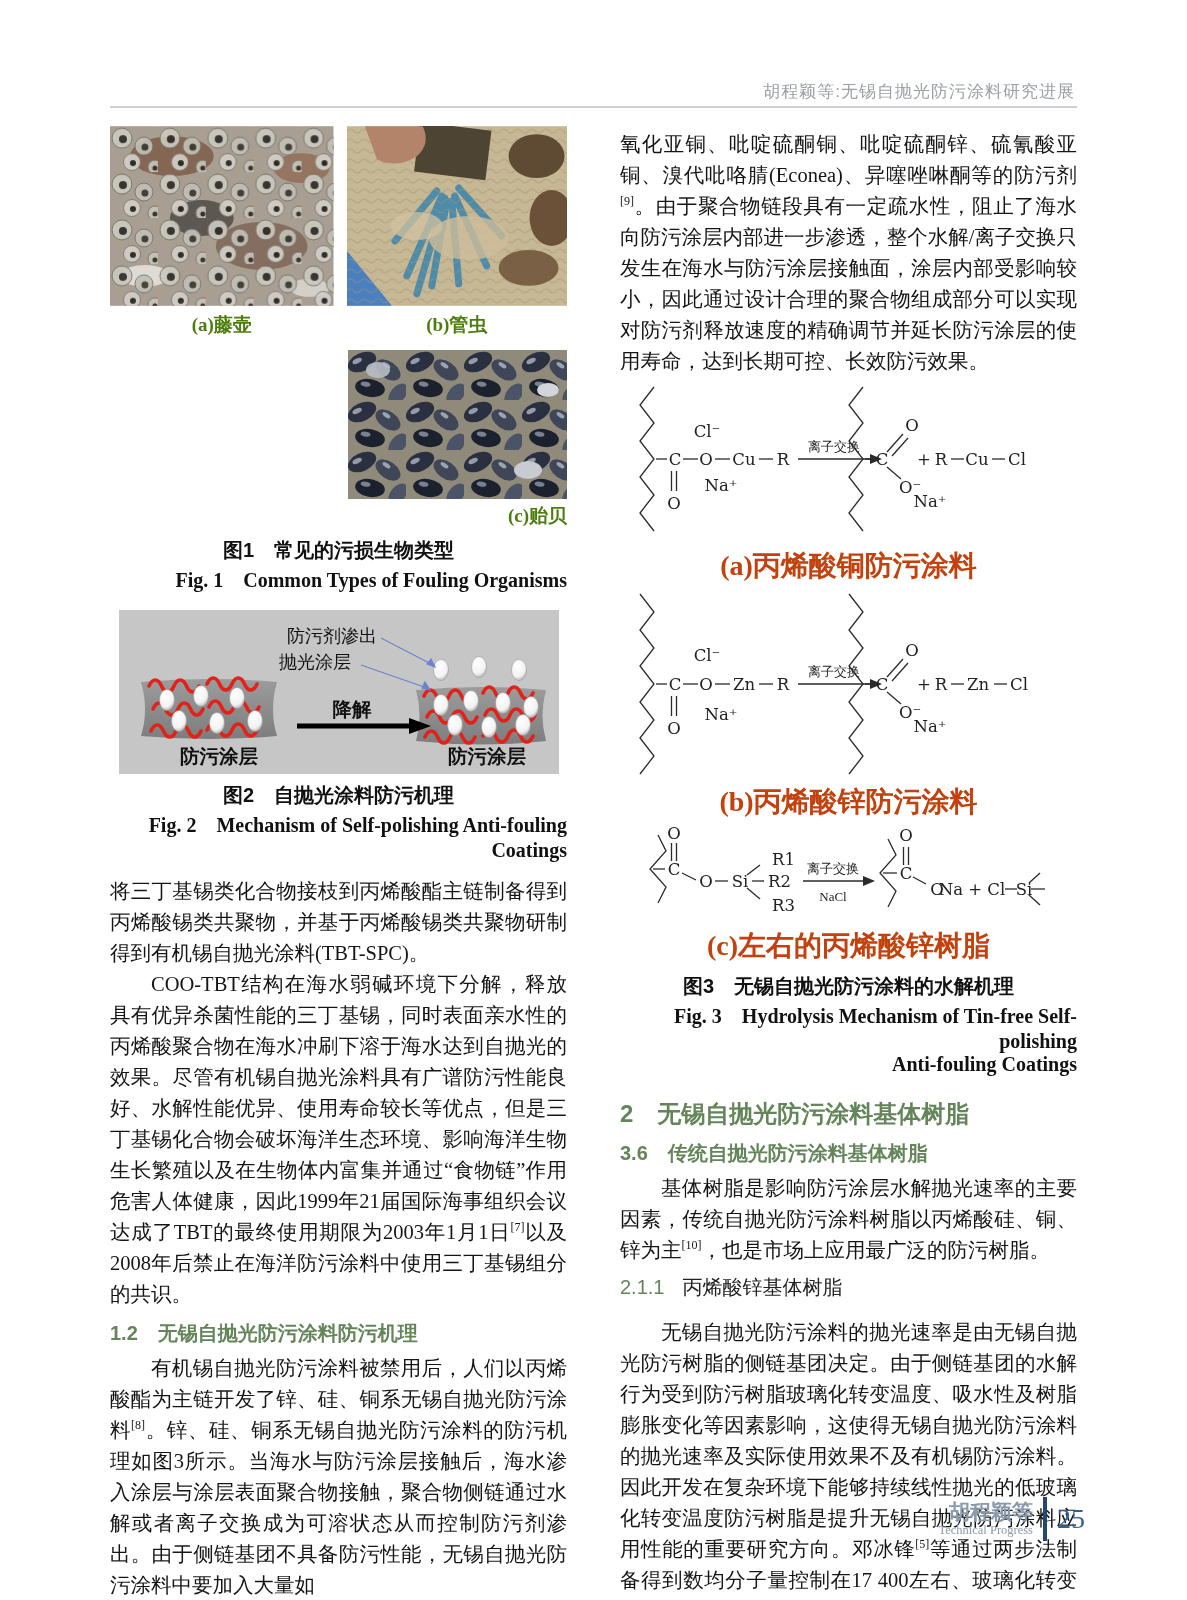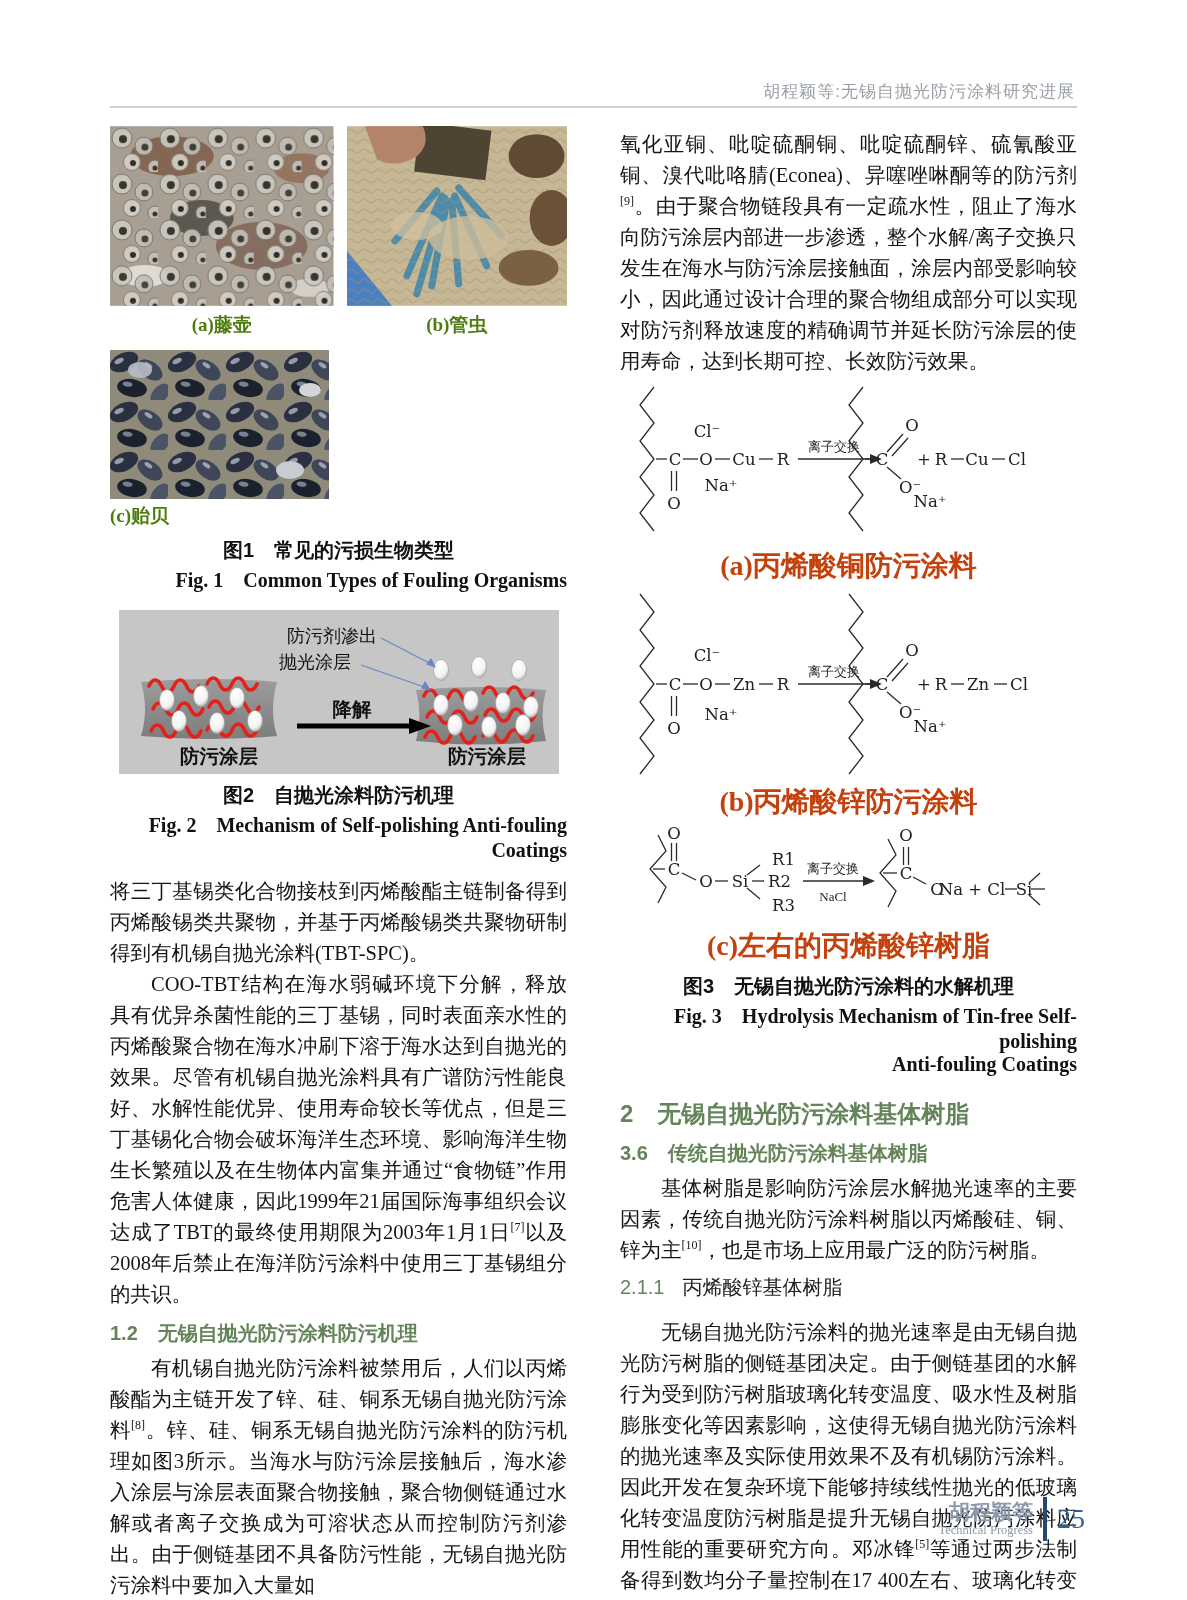--- a/index.html
+++ b/index.html
@@ -28,21 +28,21 @@
   .body-text.indent{text-indent:2em;}
   sup{font-size:12px;line-height:0;}
 
   .photos-row{display:flex;gap:13px;}
   .photo-captions{display:flex;gap:13px;margin-top:6px;}
   .photo-captions div{text-align:center;}
   .green-caption{
     font-family:"Liberation Serif","DejaVu Serif",serif;
     font-size:19px;color:#4d7c0f;font-weight:bold;
   }
-  .photo-c-wrap{margin-top:12px;text-align:left;}
+  .photo-c-wrap{margin-top:12px;text-align:right;}
   .fig-title-zh{
     text-align:center;font-family:"Liberation Sans","DejaVu Sans",sans-serif;
     font-weight:bold;font-size:20px;color:#111;margin-top:8px;
   }
   .fig-title-en{
     text-align:right;font-family:"Liberation Serif","DejaVu Serif",serif;
     font-weight:bold;font-size:20px;color:#111;margin-top:3px;
   }
   .fig2-wrap{margin-top:16px;}
   .chem-caption{

